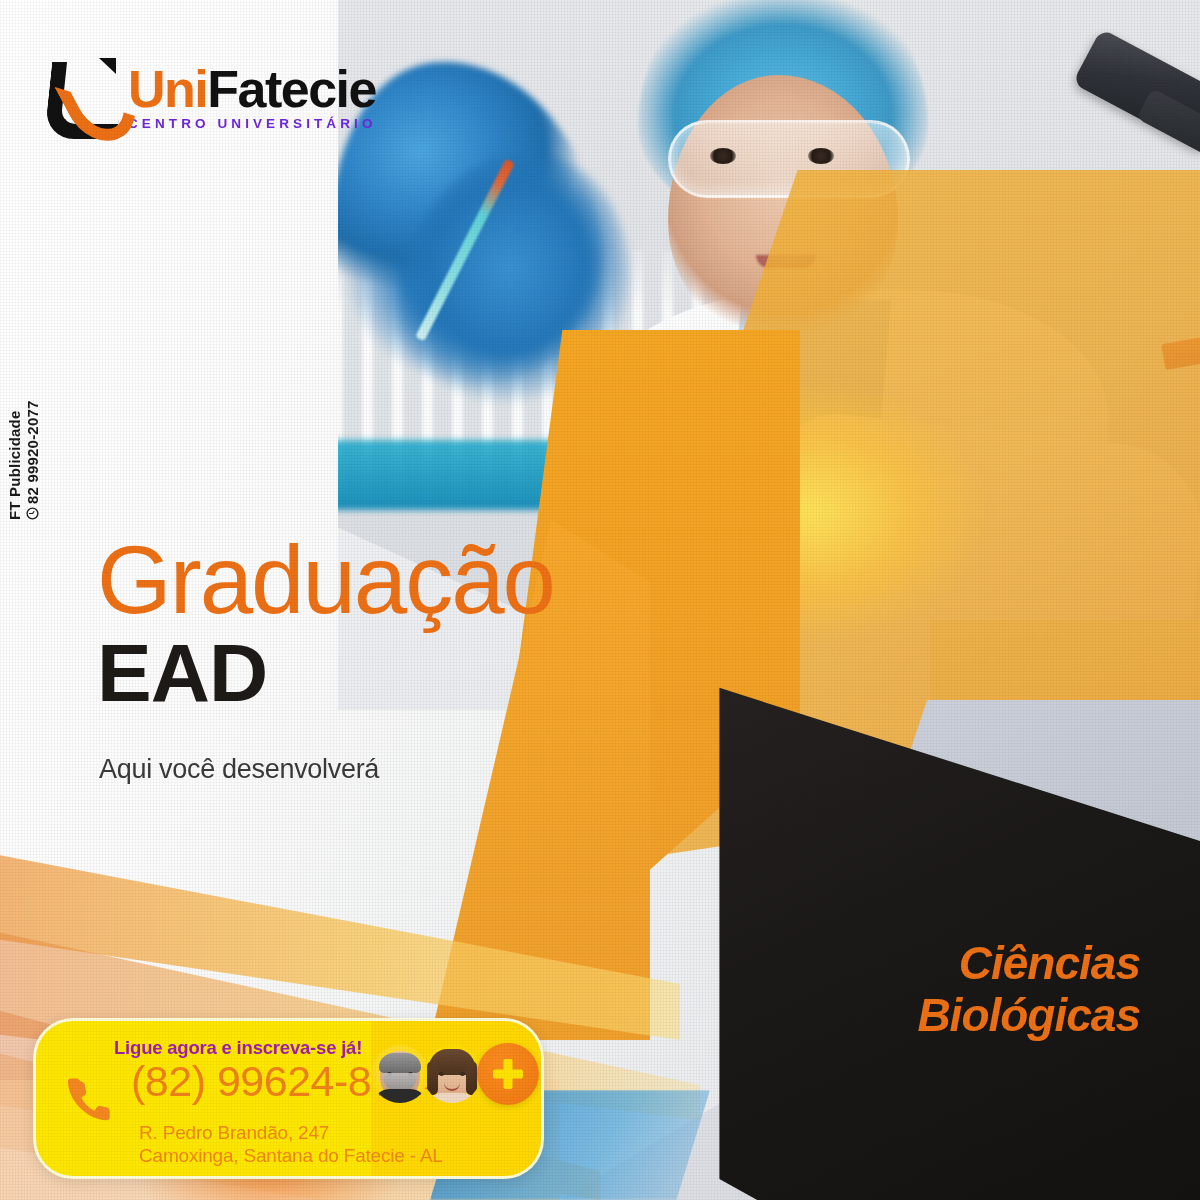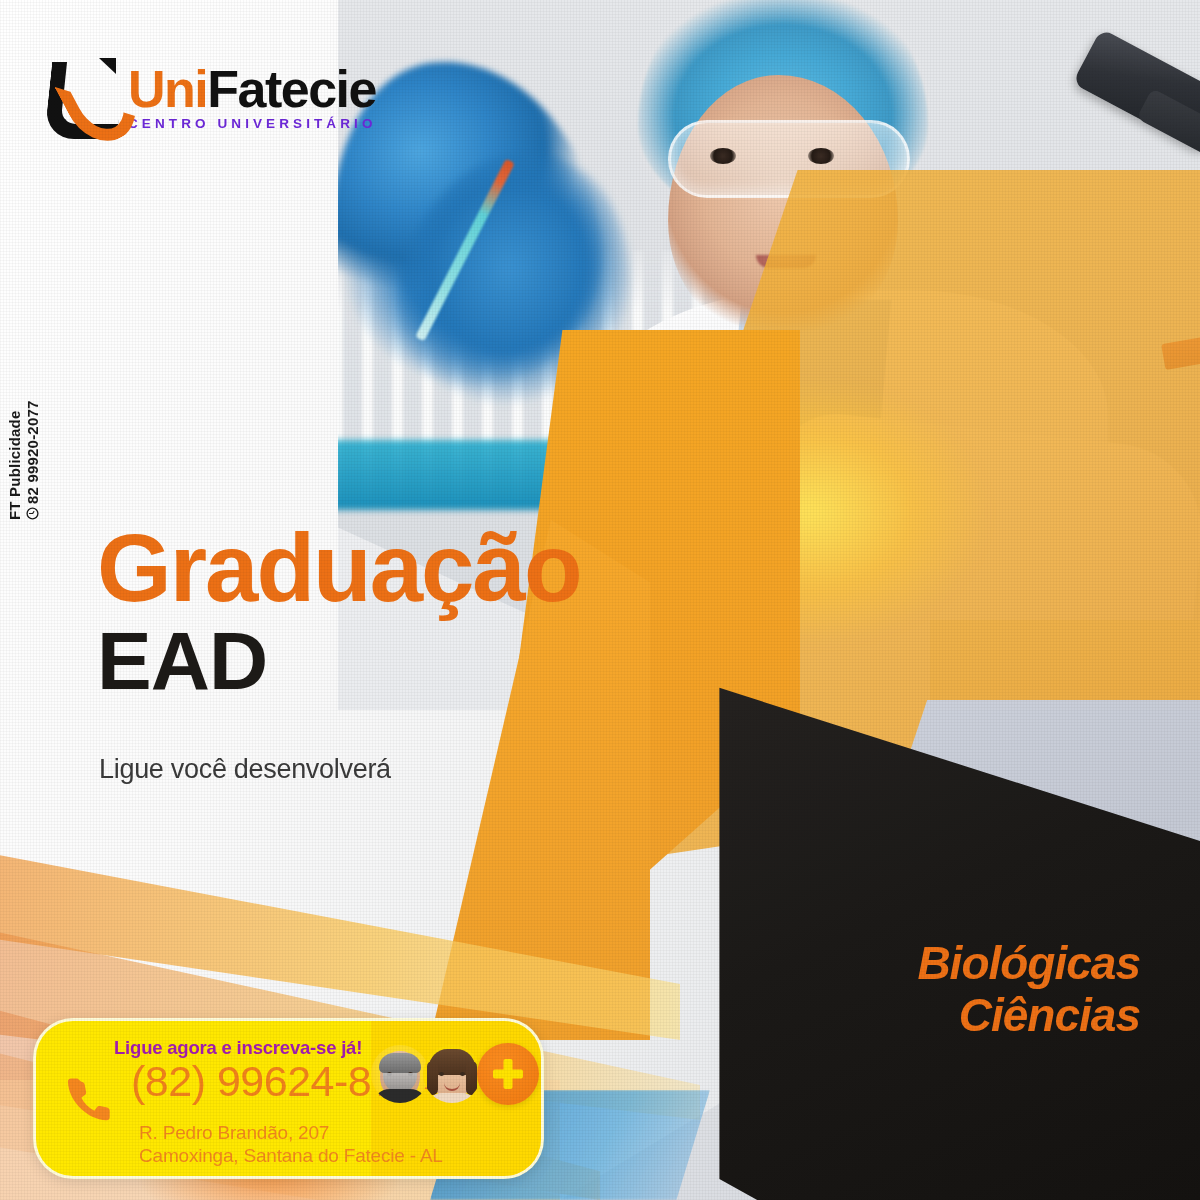--- a/index.html
+++ b/index.html
@@ -265,21 +265,21 @@
     display:flex;flex-direction:column;gap:1px;
     white-space:nowrap;
   }
   .credit .line{font-size:15px;font-weight:700;color:#1a1a1a;letter-spacing:.2px;}
   .credit .line2{display:flex;align-items:center;gap:3px;}
   .credit svg{display:block;}
 
   
   .headline{position:absolute;left:97px;top:522px;}
   .h-main{
-    font-size:96px;font-weight:700;color:#ED7015;line-height:.96;letter-spacing:-2px;
+    font-size:96px;font-weight:400;color:#ED7015;line-height:.96;letter-spacing:-2px;margin-top:12px;
   }
   .h-sub{
     font-size:82px;font-weight:700;color:#1d1a17;line-height:1;letter-spacing:-1px;margin-top:6px;
   }
   .tagline{
     position:absolute;left:99px;top:752px;
     font-size:27px;color:#3a3a3a;line-height:1.32;font-weight:400;letter-spacing:-.3px;
   }
 
   
@@ -427,37 +427,37 @@
       </svg>
       <span>82 99920-2077</span>
     </div>
   </div>
 
   <div class="headline">
     <div class="h-main">Graduação</div>
     <div class="h-sub">EAD</div>
   </div>
   <div class="tagline">
-    <div>Ligue você desenvolverá</div>
+    <div>Aqui você desenvolverá</div>
   </div>
 
   <div class="course">
+    <div>Ciências</div>
     <div>Biológicas</div>
-    <div>Ciências</div>
   </div>
 
   <div class="card">
     <div class="card-tint"></div>
     <div class="card-cta">Ligue agora e inscreva-se já!</div>
     <svg class="phone-icon" viewBox="0 0 24 24">
       <path d="M6.6 2.5h-3c-.8 0-1.5.7-1.4 1.5C2.6 13 11 21.4 20 21.8c.8.1 1.5-.6 1.5-1.4v-3c0-.7-.5-1.3-1.2-1.5l-3.2-.7c-.6-.1-1.2.1-1.5.6l-1.2 1.6c-2.6-1.3-4.7-3.4-6-6l1.6-1.2c.5-.4.7-1 .6-1.6L9.9 5.2c-.2-.7-.8-1.2-1.5-1.2z" fill="#F5871F" transform="translate(-0.4,0)"></path>
     </svg>
     <div class="card-phone">(82) 99624-8774</div>
     <div class="card-addr">
-      <div>R. Pedro Brandão, 207</div>
+      <div>R. Pedro Brandão, 247</div>
       <div>Camoxinga, Santana do Fatecie - AL</div>
     </div>
     <div class="avatars">
       <div class="av man">
         <div class="face"></div>
         <div class="hair"></div>
         <div class="eyes">
             <i></i>
             <i></i>
           </div>

